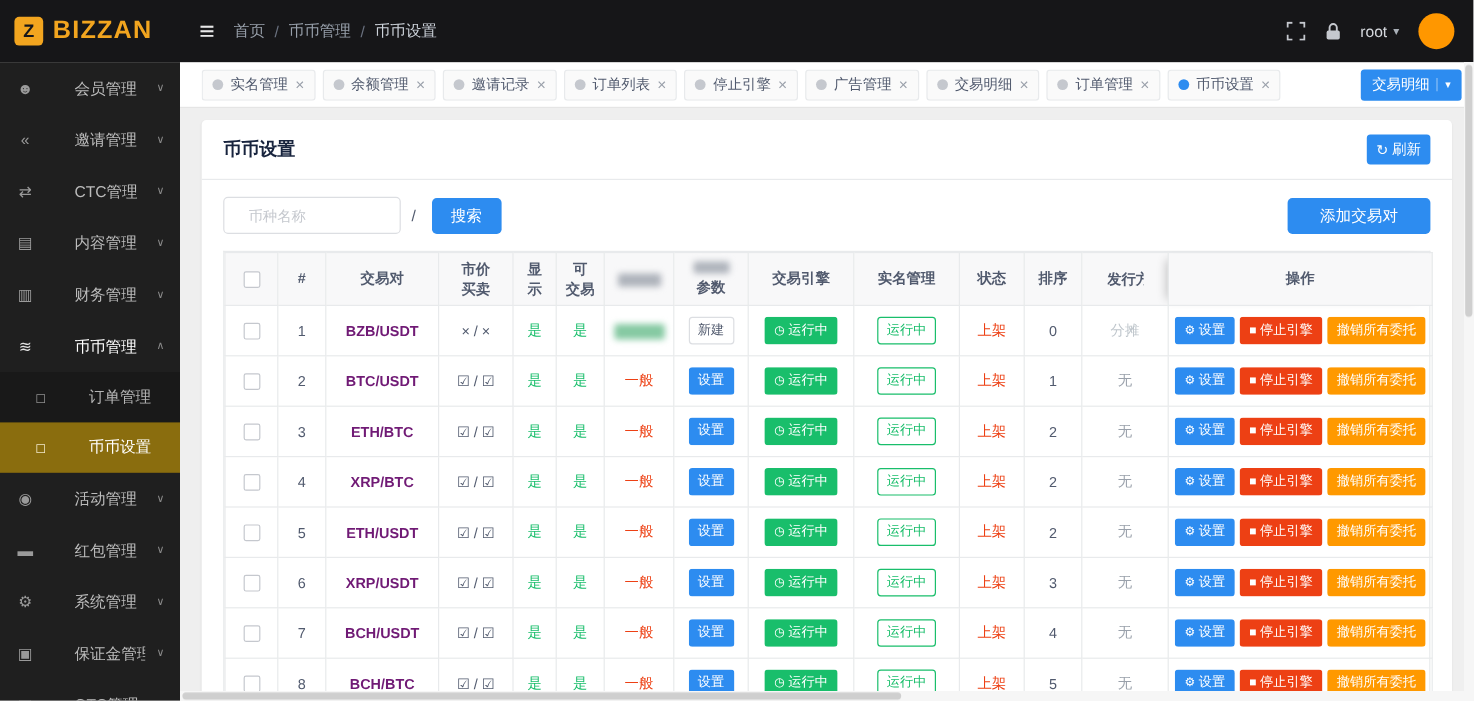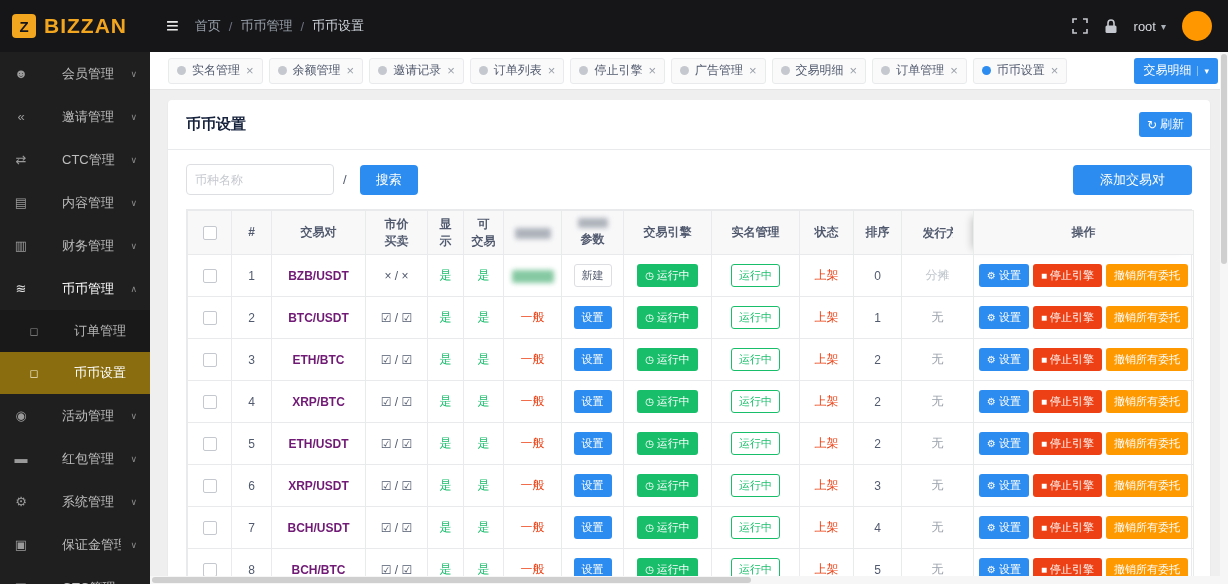--- a/index.html
+++ b/index.html
@@ -51,21 +51,21 @@
   .tags-btn .caret2 { font-size:9px; border-left:1px solid rgba(255,255,255,.45); padding-left:6px; }
 
   
   .content { flex:1; padding:10px 18px 0; overflow:hidden; background:#efefef; }
   .card { background:#fff; border-radius:4px; box-shadow:0 1px 2px rgba(0,0,0,.07); overflow:hidden; }
   .card-head { display:flex; align-items:center; justify-content:space-between; padding:12px 18px; border-bottom:1px solid #e8eaec; }
   .card-head h2 { font-size:15px; color:#17233d; font-weight:bold; }
   .refresh-btn { display:flex; align-items:center; gap:3px; background:#2d8cf0; color:#fff; border:none; border-radius:3px; font-size:12px; padding:4px 8px; cursor:pointer; font-family:inherit; }
 
   .search-row { display:flex; align-items:center; gap:9px; padding:14px 18px; }
-  .inp { width:148px; height:31px; border:1px solid #dcdee2; border-radius:4px; padding:0 8px; font-size:12px; color:#515a6e; outline:none; font-family:inherit; }
+  .inp { width:148px; height:31px; border:1px solid #dcdee2; border-radius:4px; padding:0 20px; font-size:12px; color:#515a6e; outline:none; font-family:inherit; }
   .inp::placeholder { color:#c5c8ce; }
   .sep { color:#515a6e; }
   .btn-primary { background:#2d8cf0; color:#fff; border:none; border-radius:4px; font-size:13px; cursor:pointer; font-family:inherit; }
   .btn-search { height:30px; padding:0 16px; margin-left:4px; }
   .btn-add { height:30px; padding:0 27px; margin-left:auto; }
 
   
   .table-wrap { margin:0 18px; border:1px solid #e8eaec; border-bottom:none; }
   table { width:100%; border-collapse:collapse; table-layout:fixed; font-size:12px; }
   th { background:#f8f8f9; color:#515a6e; font-weight:bold; height:44px; border:1px solid #e8eaec; text-align:center; white-space:pre-line; line-height:1.35; padding:2px; }

